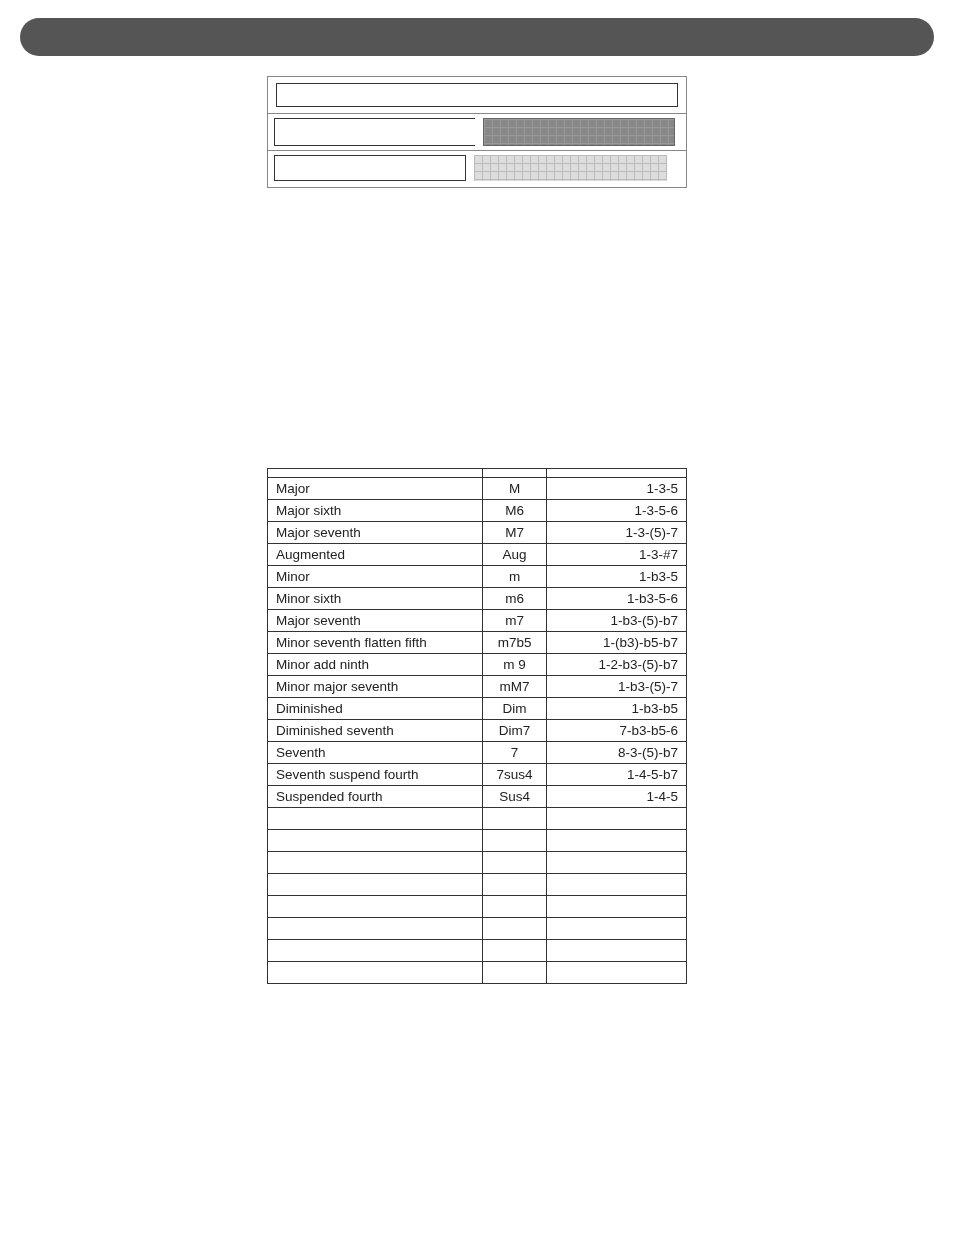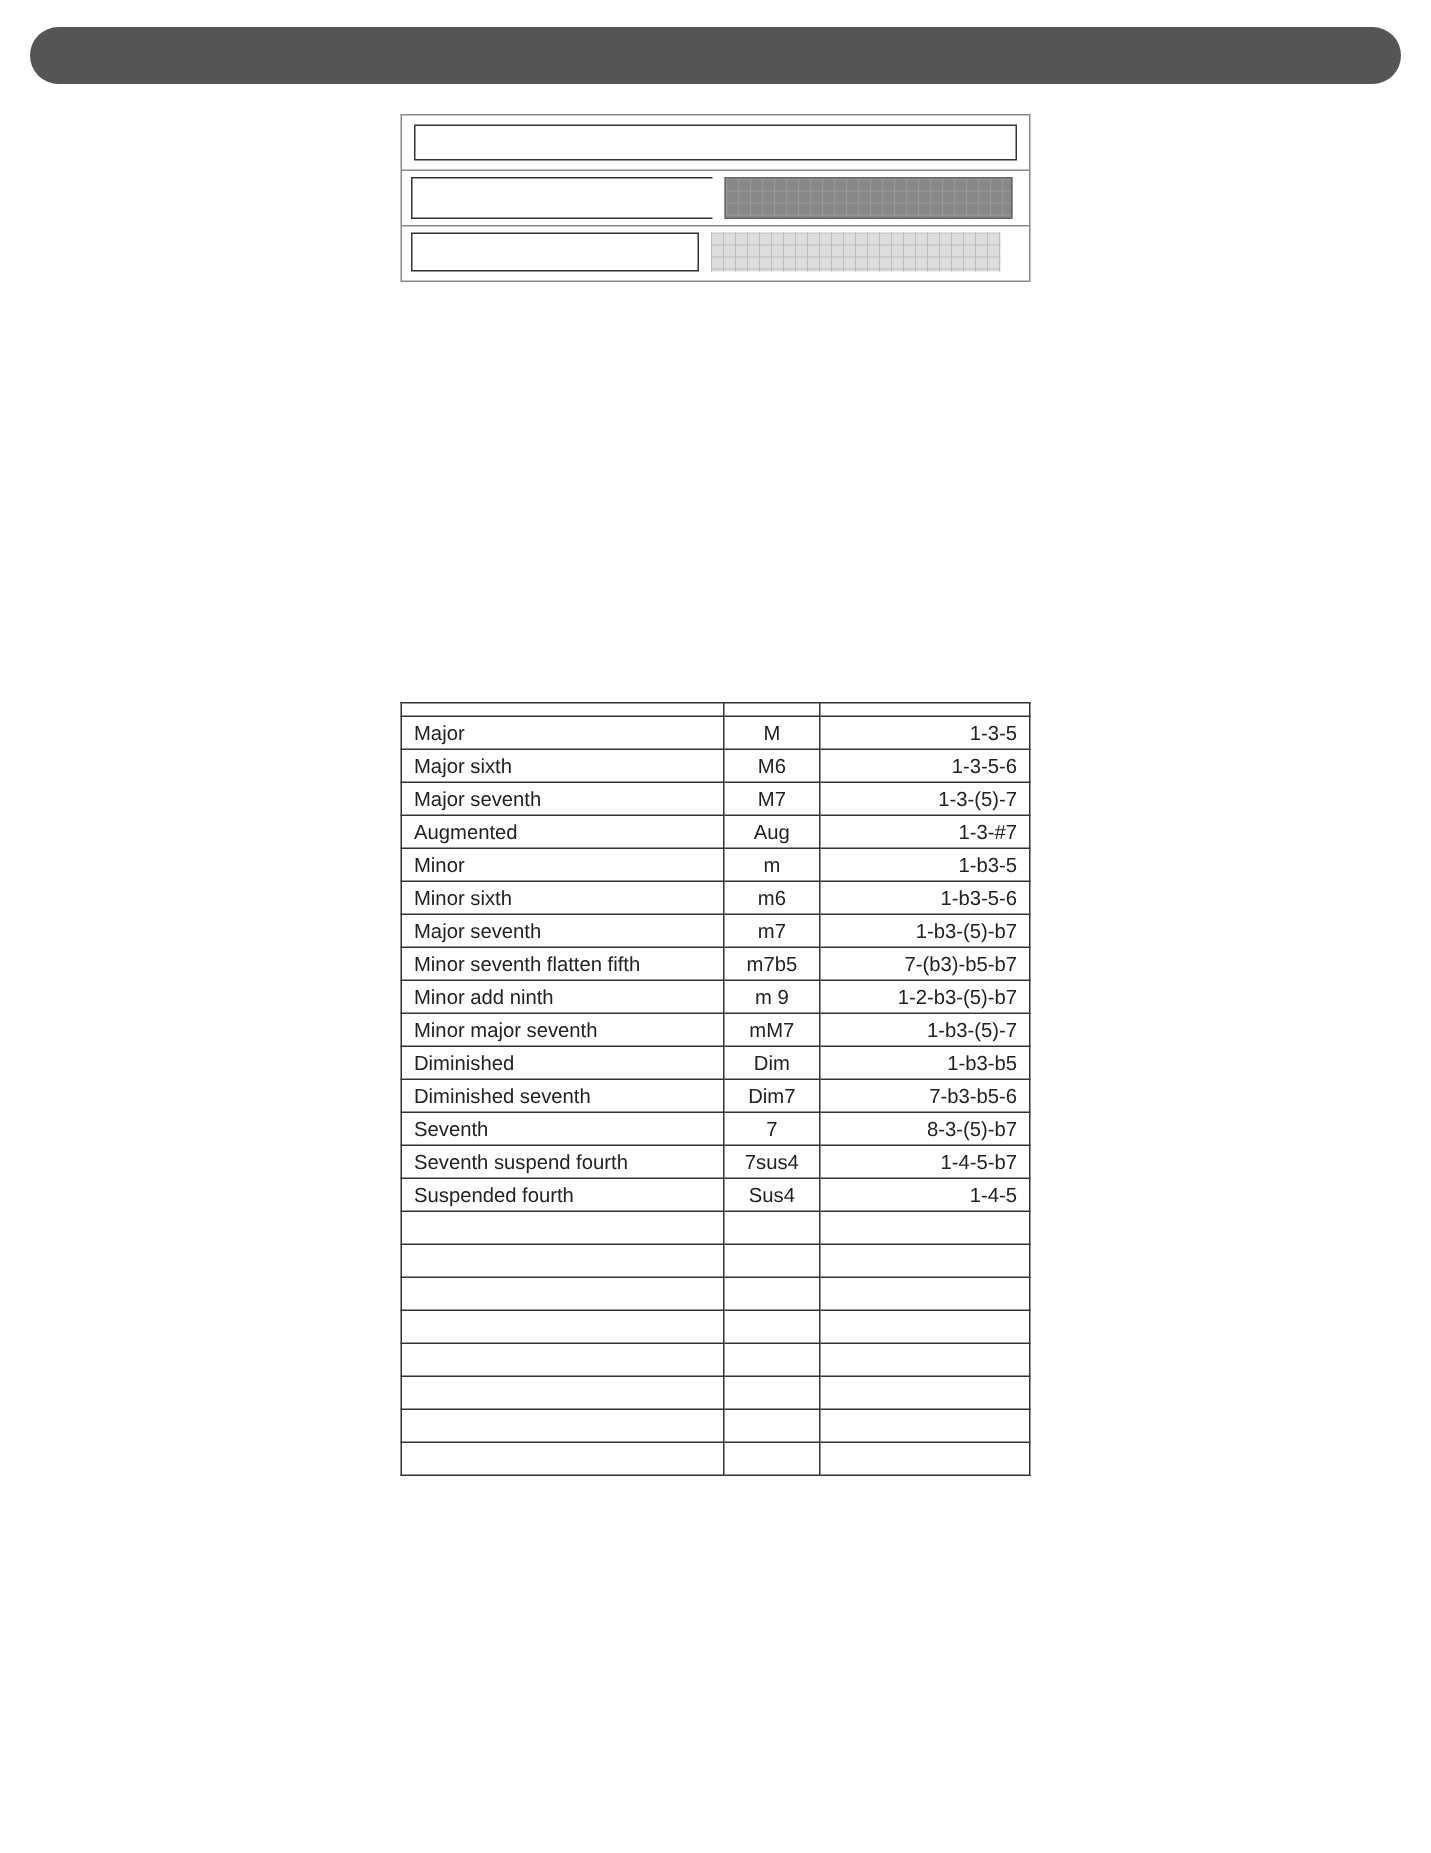--- a/index.html
+++ b/index.html
@@ -208,21 +208,21 @@
           <td class="col-int">1-b3-5-6</td>
         </tr>
         <tr>
           <td class="col-name">Major seventh</td>
           <td class="col-sym">m7</td>
           <td class="col-int">1-b3-(5)-b7</td>
         </tr>
         <tr>
           <td class="col-name">Minor seventh flatten fifth</td>
           <td class="col-sym">m7b5</td>
-          <td class="col-int">7-(b3)-b5-b7</td>
+          <td class="col-int">1-(b3)-b5-b7</td>
         </tr>
         <tr>
           <td class="col-name">Minor add ninth</td>
           <td class="col-sym">m 9</td>
           <td class="col-int">1-2-b3-(5)-b7</td>
         </tr>
         <tr>
           <td class="col-name">Minor major seventh</td>
           <td class="col-sym">mM7</td>
           <td class="col-int">1-b3-(5)-7</td>

